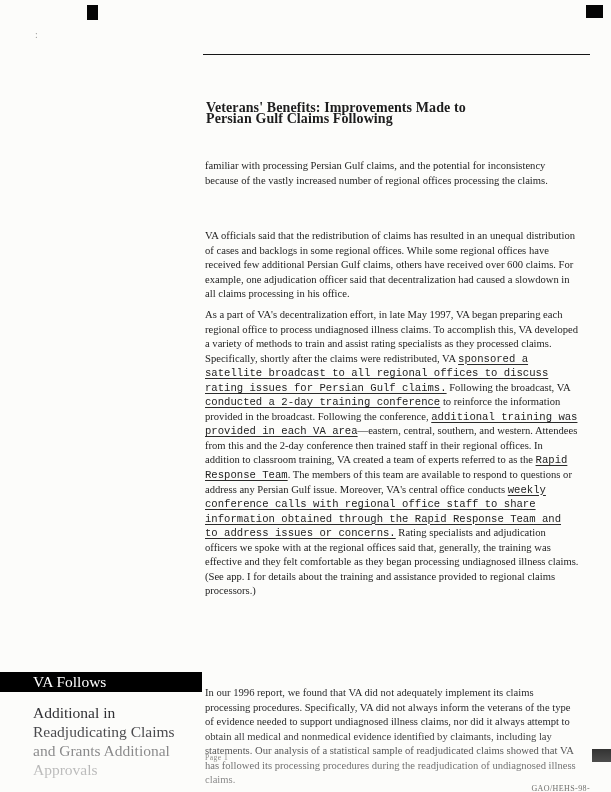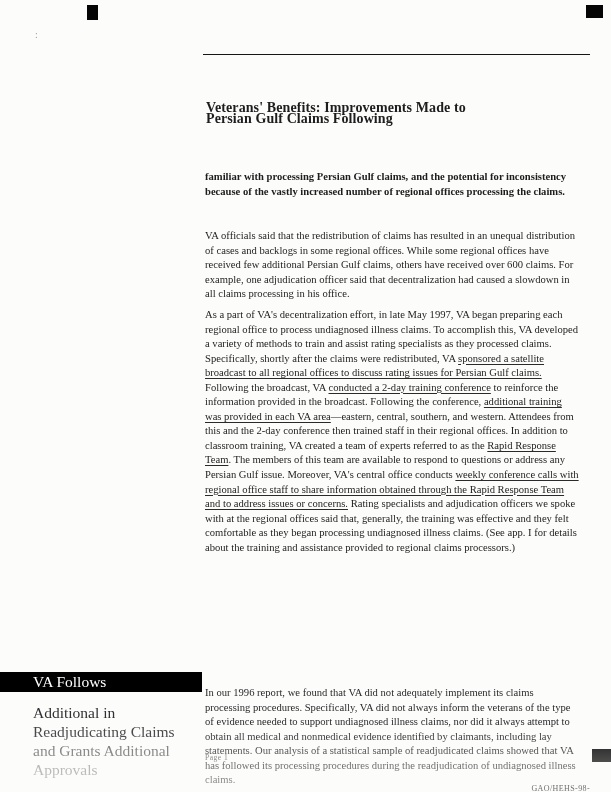--- a/index.html
+++ b/index.html
@@ -50,28 +50,29 @@
     margin-top: 44px;
   }
   .column {
     position: absolute;
     left: 205px;
     width: 374px;
     font-size: 10.6px;
     line-height: 14.55px;
     text-align: left;
   }
-  .para1 { top: 170px; font-weight: bold; }
+  .para1 { top: 159px; }
   .para2 { top: 229px; }
   .para3 { top: 308px; }
   .hand-underline {
     text-decoration: underline;
     text-decoration-thickness: 1px;
     text-underline-offset: 1.5px;
     text-decoration-color: #2a2a2a;
+    font-family: Liberation Mono, monospace;
   }
   .section-heading-bar {
     position: absolute;
     left: 0;
     top: 672px;
     width: 202px;
     height: 20px;
     background: #000;
     color: #fff;
     font-size: 15.5px;

